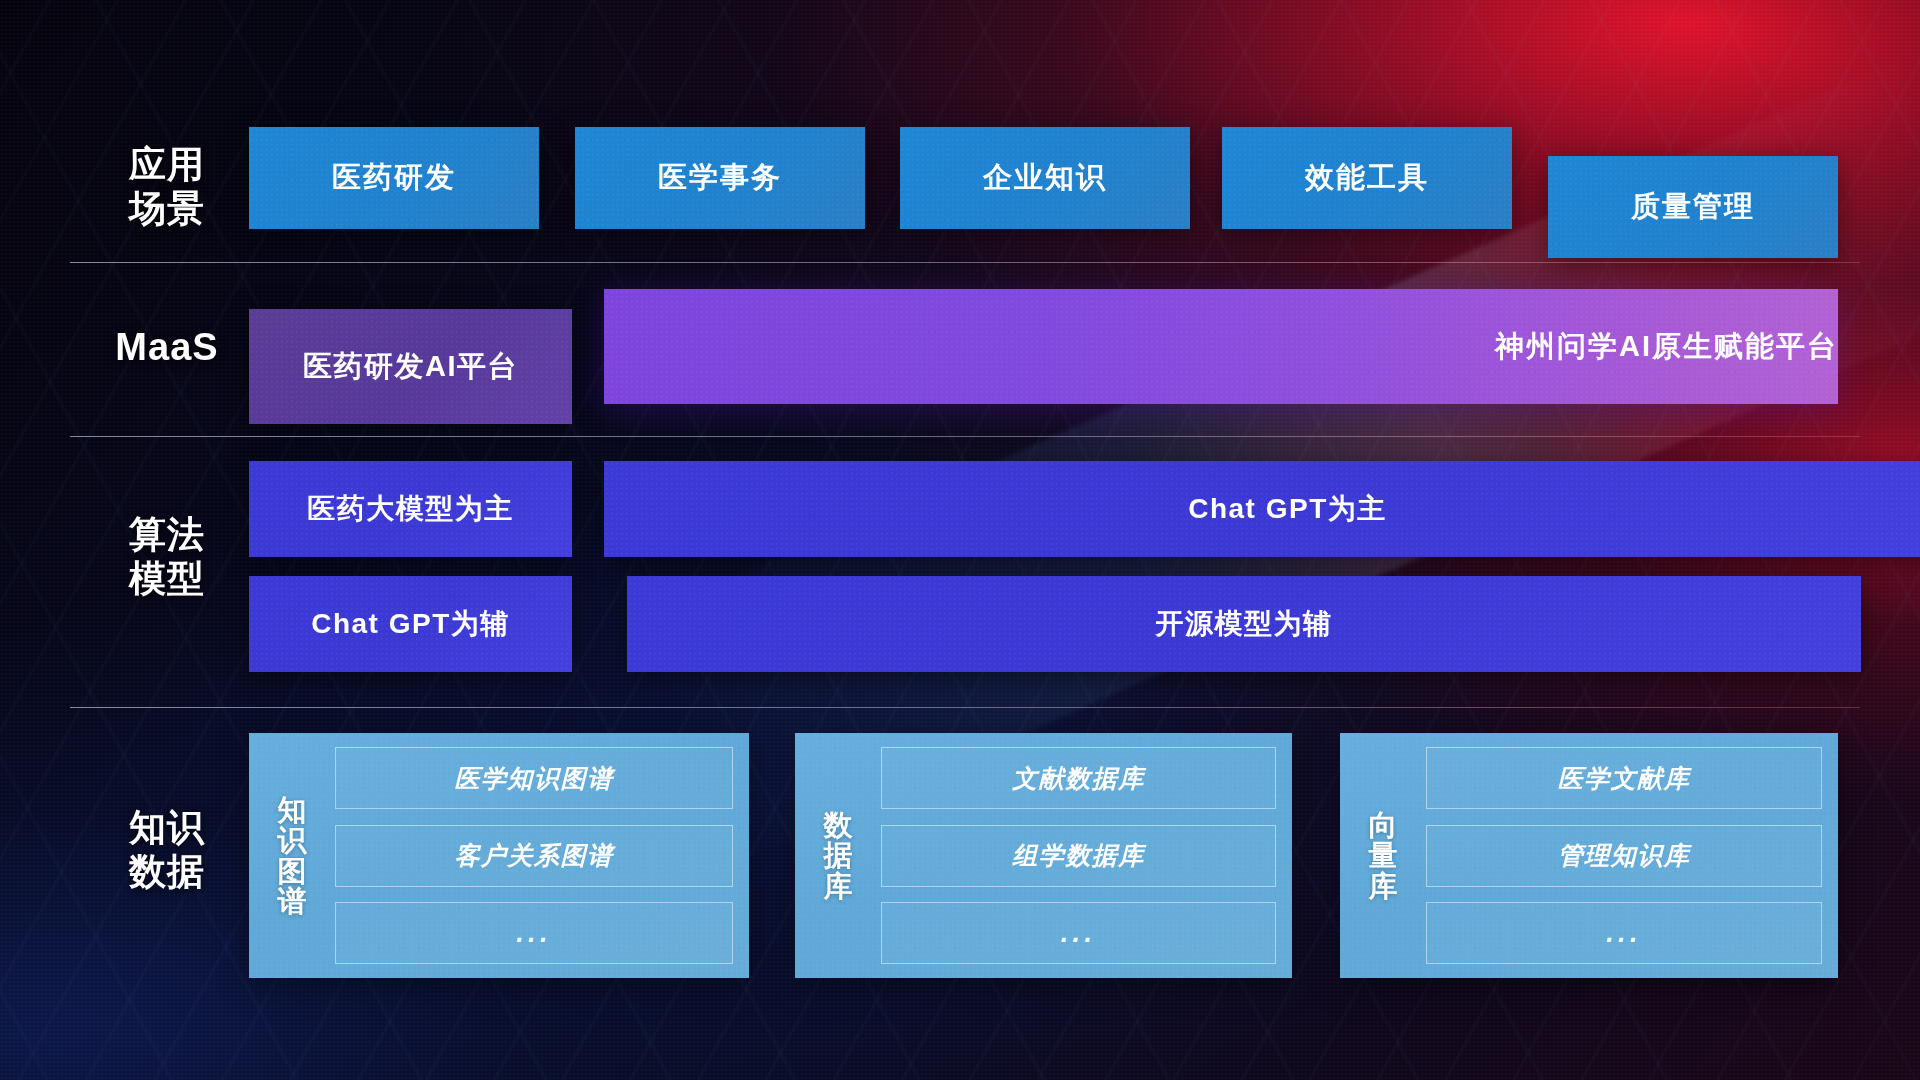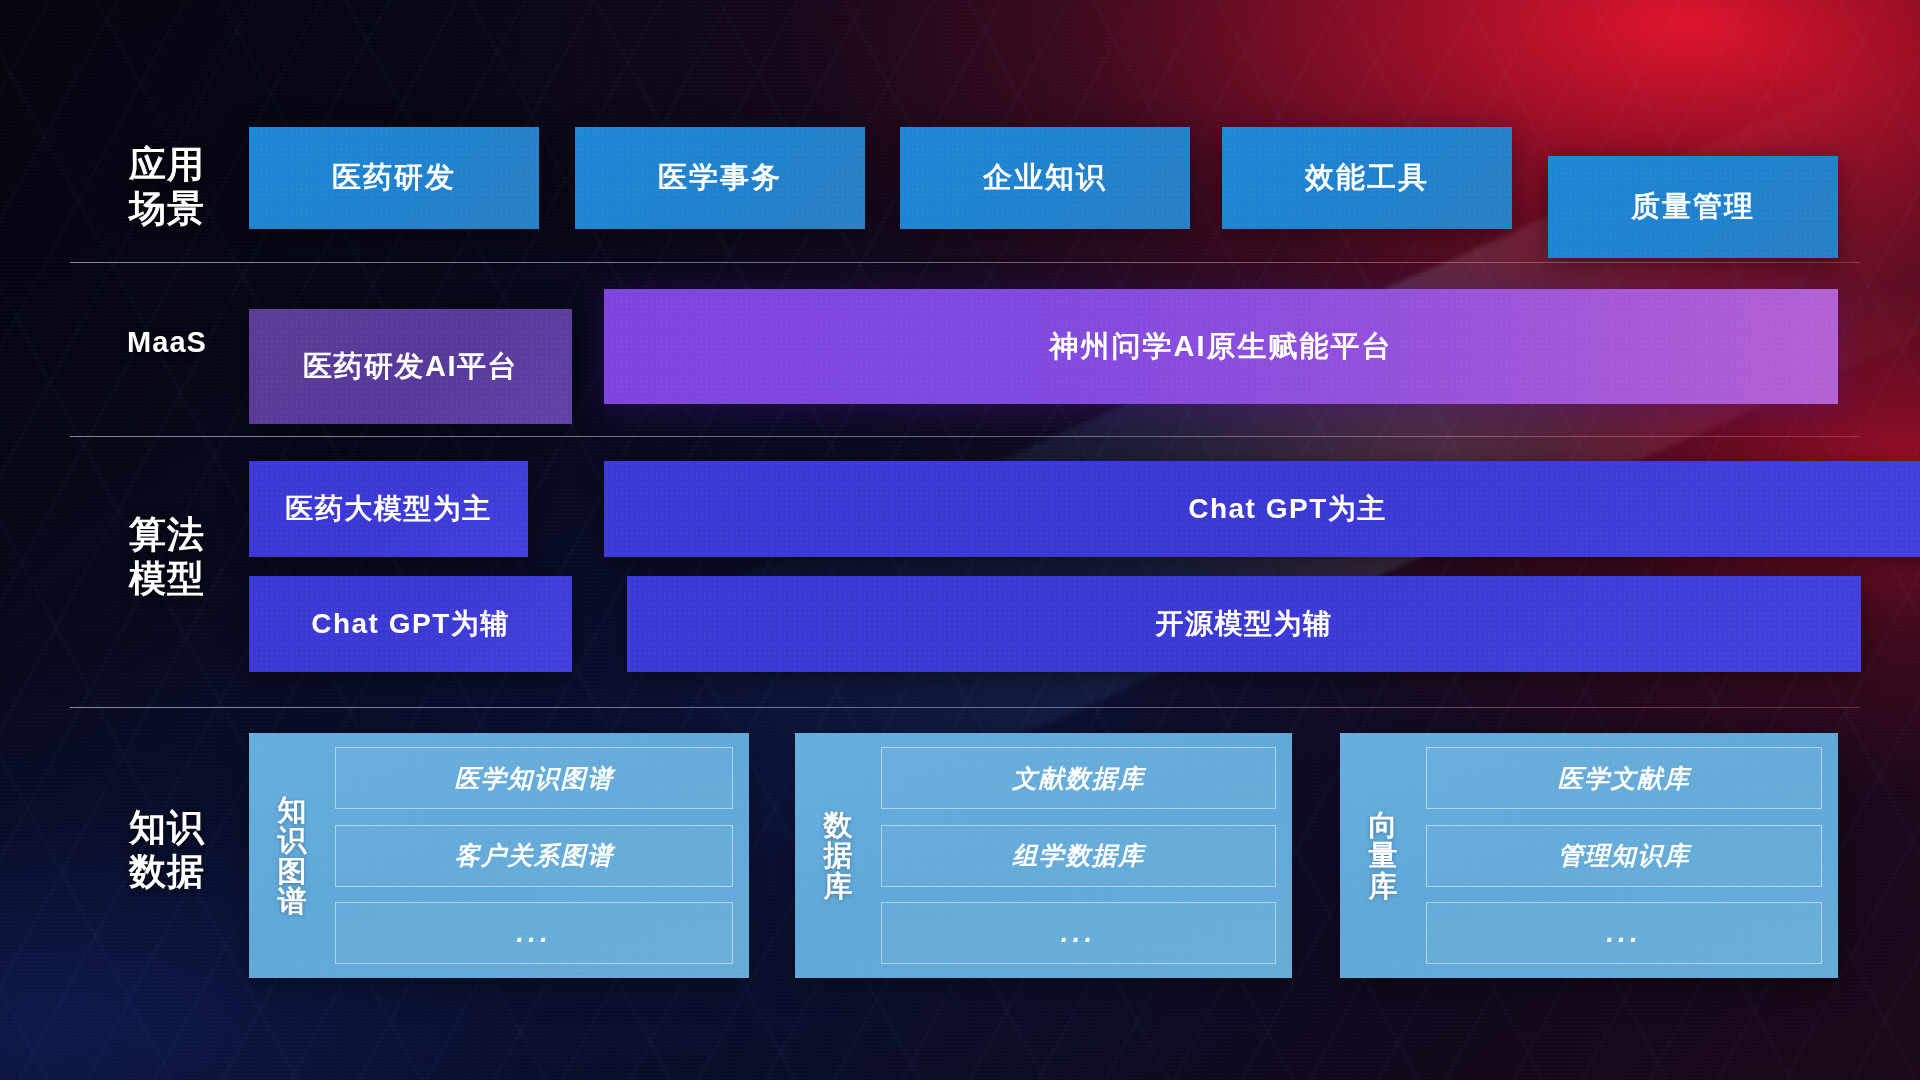--- a/index.html
+++ b/index.html
@@ -97,21 +97,21 @@
     left: 92px;
     width: 150px;
     text-align: center;
     color: #ffffff;
     font-weight: bold;
     letter-spacing: 1px;
     line-height: 1.18;
     text-shadow: 0 2px 10px rgba(0,0,0,.8);
   }
   .row-label.cn { font-size: 37px; }
-  .row-label.en { font-size: 29px; }
+  .row-label.en { font-size: 38px; }
 
   .divider {
     position: absolute;
     left: 70px;
     right: 60px;
     height: 1px;
     background: linear-gradient(90deg, rgba(210,215,235,0.62) 0%, rgba(200,210,235,0.48) 45%, rgba(235,160,175,0.42) 78%, rgba(235,120,140,0.30) 100%);
   }
 
   
@@ -263,31 +263,31 @@
     </div>
 
     <div class="divider" style="top:262px;"></div>
 
     <div class="row" style="top:289px;height:115px;">
       <div class="row-label en" style="top:36px;">MaaS</div>
 
       <div class="card maas-left noise" style="left:249px;width:323px;">
         <span>医药研发AI平台</span>
       </div>
-      <div class="card maas-right noise" style="left:604px;width:1234px;">
+      <div class="card maas-right noise" style="left:604px;width:1234px;justify-content:flex-end;">
         <span>神州问学AI原生赋能平台</span>
       </div>
     </div>
 
     <div class="divider" style="top:436px;"></div>
 
     <div class="row" style="top:461px;height:215px;">
       <div class="row-label cn" style="top:52px;text-align:center;"><span>算法</span><br><span>模型</span></div>
 
-      <div class="card algo noise" style="left:249px;width:279px;top:0;">
+      <div class="card algo noise" style="left:249px;width:323px;top:0;">
         <span>医药大模型为主</span>
       </div>
       <div class="card algo noise" style="left:604px;width:1367px;top:0;">
         <span>Chat GPT为主</span>
       </div>
 
       <div class="card algo noise" style="left:249px;width:323px;top:115px;">
         <span>Chat GPT为辅</span>
       </div>
       <div class="card algo noise" style="left:627px;width:1234px;top:115px;">

